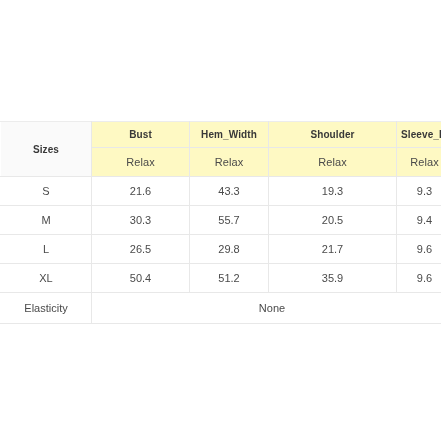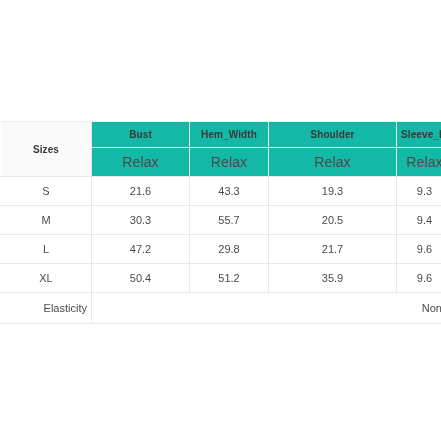--- a/index.html
+++ b/index.html
@@ -55,31 +55,31 @@
     vertical-align: middle;
     padding: 0 4px;
     height: 28px;
     line-height: 28px;
     white-space: nowrap;
     overflow: hidden;
   }
 
   
   table.size-chart thead th {
-    background: #14b8a6;
+    background: #fef9c3;
     font-weight: bold;
     font-size: 10px;
     color: #383838;
     letter-spacing: 0.1px;
     height: 25px;
     line-height: 25px;
   }
   table.size-chart thead tr.fit-row th {
     font-weight: normal;
-    font-size: 14px;
+    font-size: 11px;
     color: #4a4a4a;
     height: 28px;
     line-height: 28px;
   }
   table.size-chart thead th.sizes-head {
     background: #fafafa;
     font-weight: bold;
     font-size: 10px;
     text-align: center;
   }
@@ -95,21 +95,20 @@
     color: #4a4a4a;
   }
 
   
   table.size-chart tfoot td {
     background: #ffffff;
     font-size: 11px;
     color: #4a4a4a;
     height: 30px;
     line-height: 30px;
-    text-align: right;
   }
 
   
   table.size-chart tr > *:first-child { border-left-color: transparent; }
 </style>
 </head>
 <body>
 
 <div id="page">
 
@@ -154,21 +153,21 @@
         <tr>
           <td class="size-label">M</td>
           <td>30.3</td>
           <td>55.7</td>
           <td>20.5</td>
           <td>9.4</td>
           <td>30.7</td>
         </tr>
         <tr>
           <td class="size-label">L</td>
-          <td>47.2</td>
+          <td>26.5</td>
           <td>29.8</td>
           <td>21.7</td>
           <td>9.6</td>
           <td>31.5</td>
         </tr>
         <tr>
           <td class="size-label">XL</td>
           <td>50.4</td>
           <td>51.2</td>
           <td>35.9</td>

